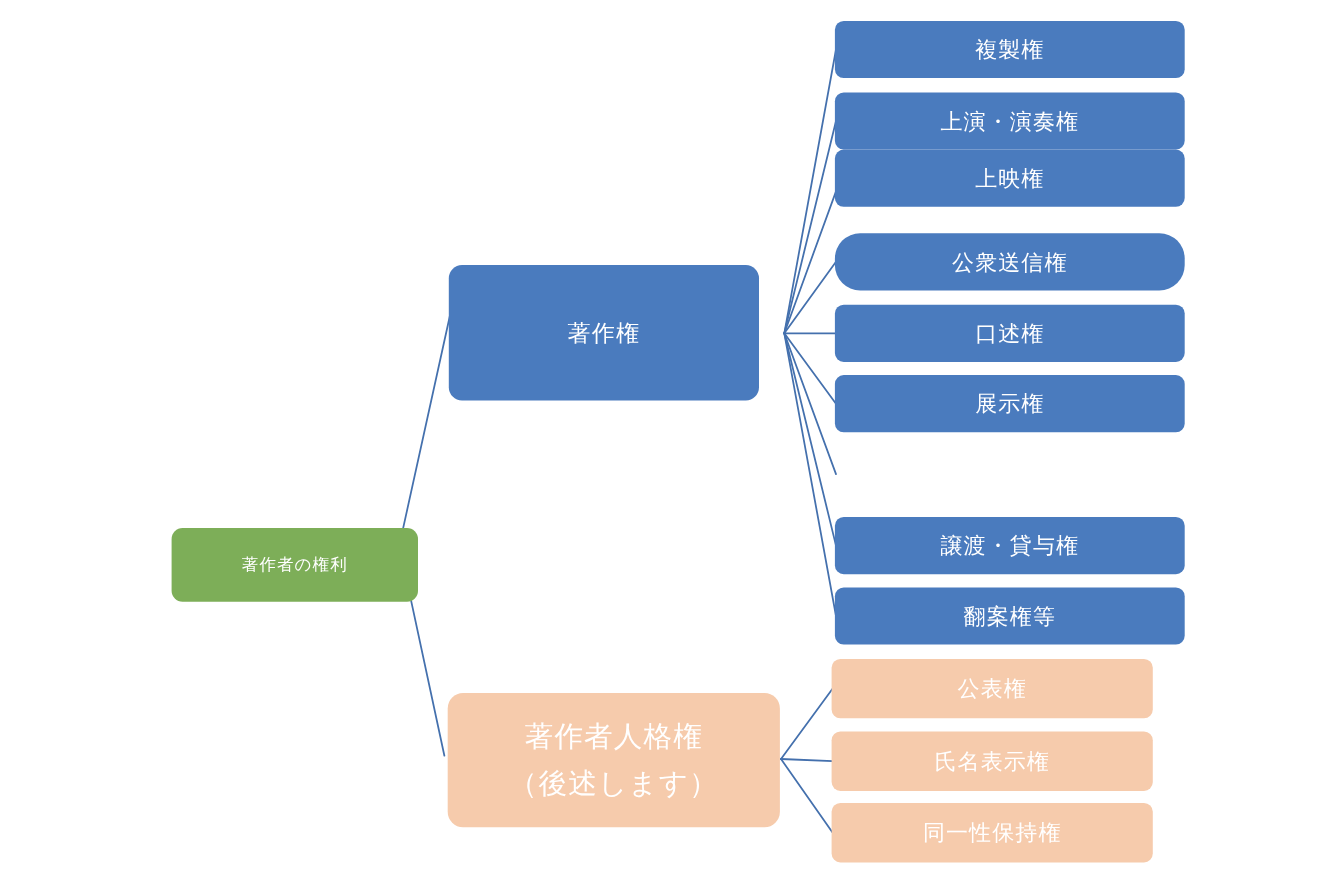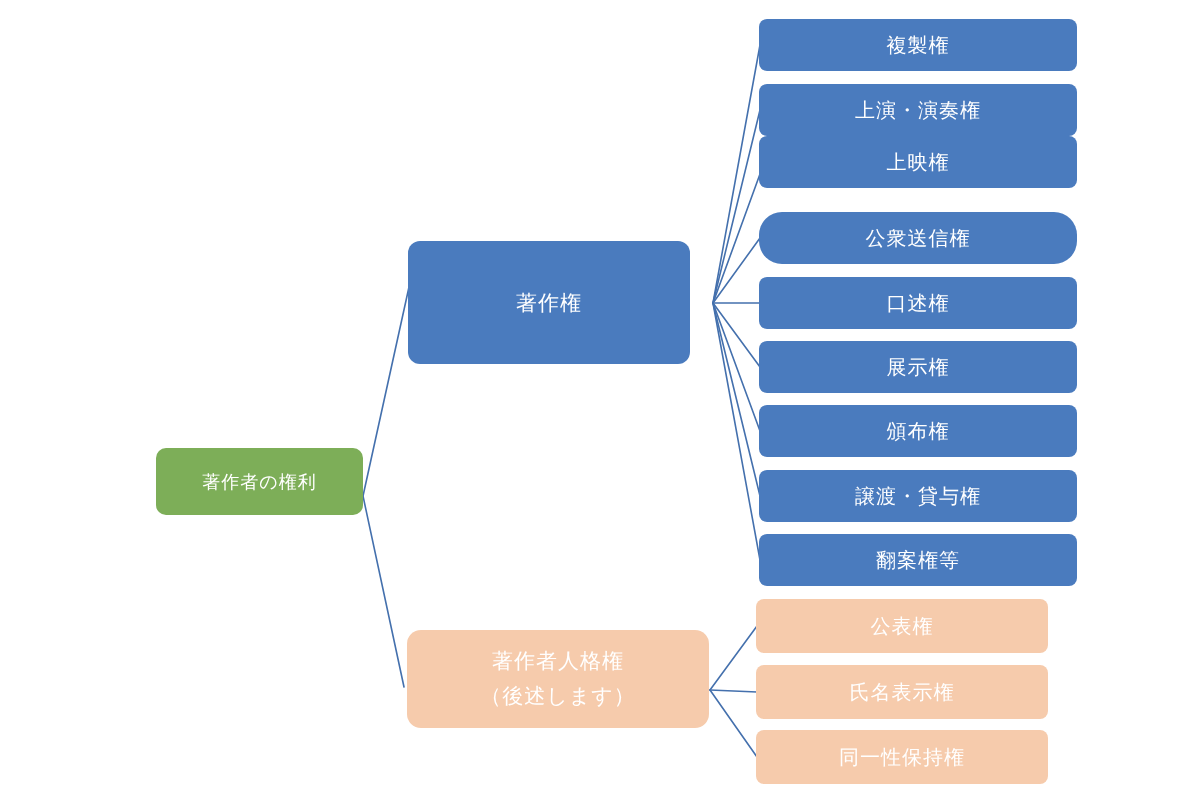--- a/index.html
+++ b/index.html
@@ -34,44 +34,44 @@
     flex-direction: column;
     align-items: center;
     justify-content: center;
     text-align: center;
     color: var(--text-white, #ffffff);
     box-sizing: border-box;
     letter-spacing: 1px;
   }
   .node-root {
     left: 156px;
-    top: 448px;
-    width: 207px;
+    top: 480px;
+    width: 224px;
     height: 67px;
     background: var(--root-green, #7dae58);
     border-radius: 10px;
-    font-size: 18px;
+    font-size: 15px;
   }
   .node-branch-blue {
     left: 408px;
     top: 241px;
     width: 282px;
     height: 123px;
     background: var(--branch-blue, #4a7bbe);
     border-radius: 12px;
     font-size: 21px;
   }
   .node-branch-peach {
     left: 407px;
     top: 630px;
     width: 302px;
-    height: 98px;
+    height: 122px;
     background: var(--moral-peach, #f6cbac);
     border-radius: 14px;
-    font-size: 21px;
+    font-size: 26px;
     line-height: 1.65;
   }
   .leaf {
     left: 759px;
     width: 318px;
     height: 52px;
     border-radius: 8px;
     font-size: 20px;
   }
   .leaf-blue { background: var(--branch-blue, #4a7bbe); }
@@ -145,23 +145,20 @@
   </div>
   <div class="node leaf leaf-blue leaf-b3">
     <span>公衆送信権</span>
   </div>
   <div class="node leaf leaf-blue leaf-b4">
     <span>口述権</span>
   </div>
   <div class="node leaf leaf-blue leaf-b5">
     <span>展示権</span>
   </div>
-  <div class="node leaf leaf-blue leaf-b6">
-    <span>頒布権</span>
-  </div>
   <div class="node leaf leaf-blue leaf-b7">
     <span>譲渡・貸与権</span>
   </div>
   <div class="node leaf leaf-blue leaf-b8">
     <span>翻案権等</span>
   </div>
 
   <div class="node leaf leaf-peach leaf-p0">
     <span>公表権</span>
   </div>

